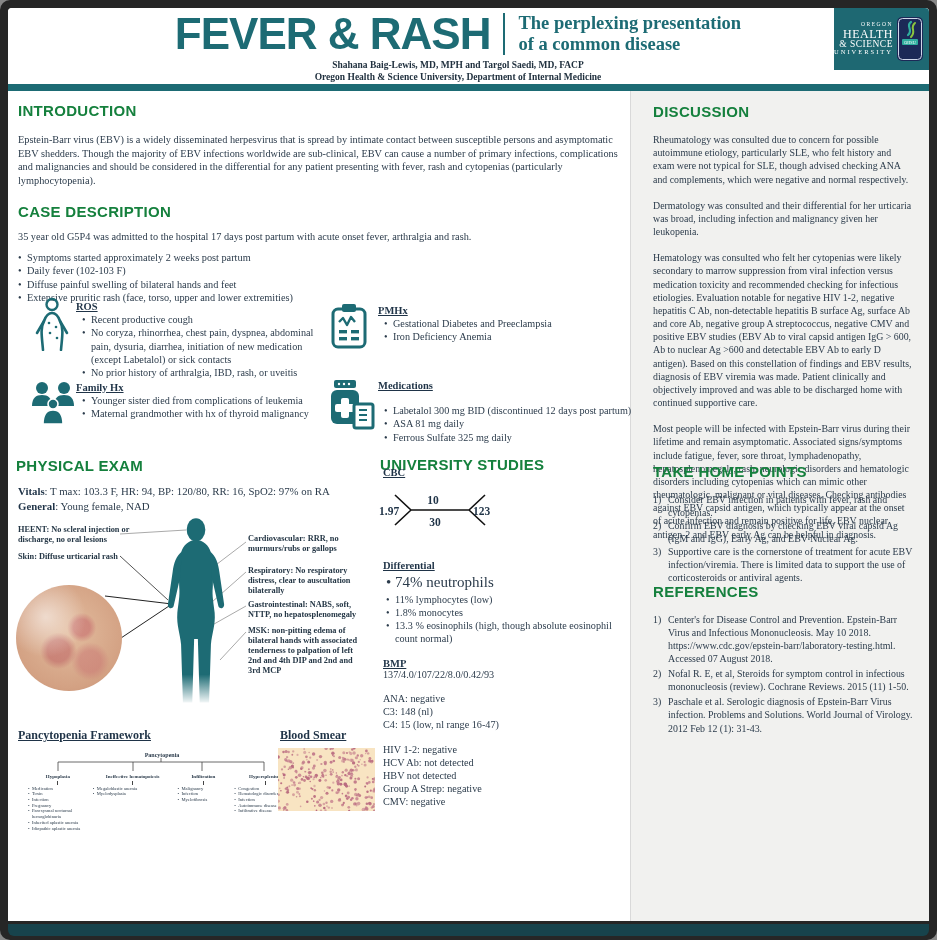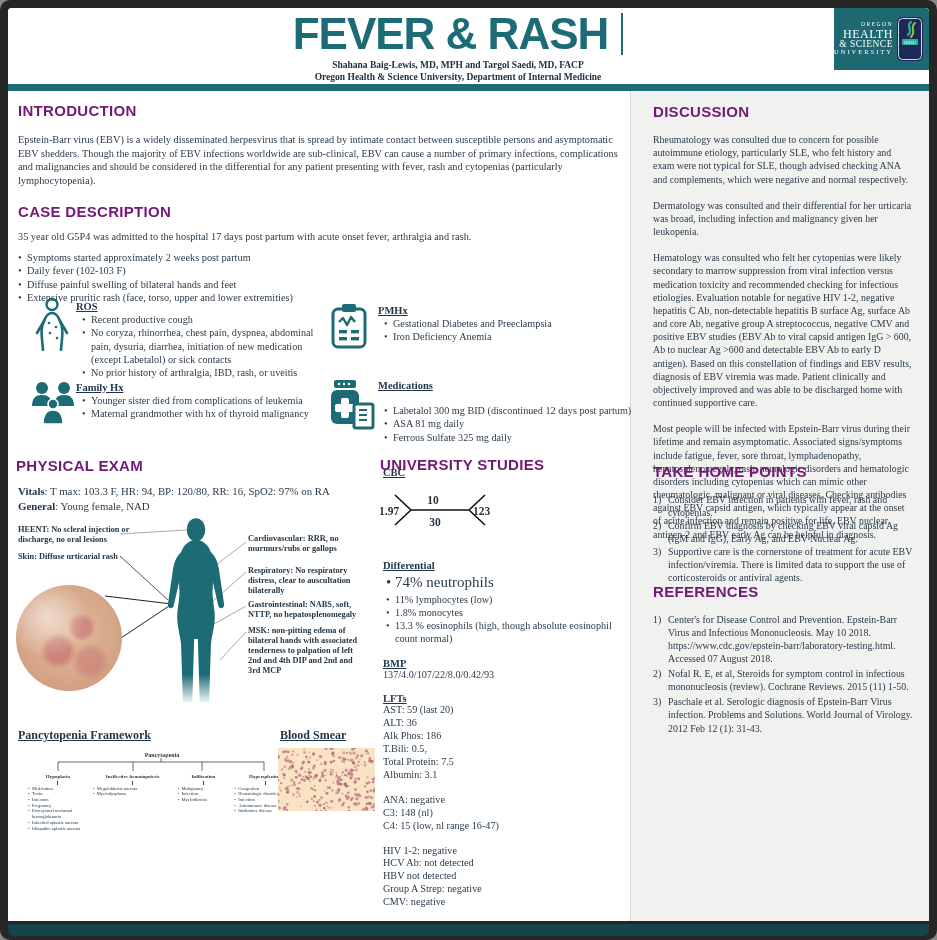--- a/index.html
+++ b/index.html
@@ -27,21 +27,21 @@
   .logo{position:absolute;right:0;top:0;width:95px;height:62px;background:#1e6872;display:flex;align-items:center;justify-content:flex-end;gap:4px;padding:4px 6px 4px 0}
   .logo-text{text-align:right;color:#fff;font-family:var(--serif);line-height:1}
   .lt1{font-size:5.5px;letter-spacing:1.5px}
   .lt2{font-size:12px;letter-spacing:.5px}
   .lt3{font-size:9.5px;letter-spacing:.5px}
   .lt4{font-size:6.5px;letter-spacing:2px}
   .shield{width:26px;height:44px;background:var(--navy);border-radius:5px;position:relative;flex:0 0 auto}
 
   
   .right-panel{position:absolute;left:622px;top:83px;width:299px;height:830px;background:var(--panel);border-left:1px solid #d9d9d9}
-  .sec-h{font-family:var(--sans);font-weight:bold;font-size:15px;color:#701a75;letter-spacing:.3px}
+  .sec-h{font-family:var(--sans);font-weight:bold;font-size:15px;color:#15803d;letter-spacing:.3px}
   .body-t{font-size:10.3px;line-height:1.33}
   .abs{position:absolute}
 
   ul.bl{list-style:none}
   ul.bl li{position:relative;padding-left:9px;font-size:10.3px;line-height:1.3}
   ul.bl li::before{content:"•";position:absolute;left:0;top:0}
 
   
   .hist-title{font-weight:bold;text-decoration:underline;font-size:10.5px;color:#1f3347}
   .hist-text ul.bl li{font-size:10.2px}
@@ -81,20 +81,24 @@
 </head>
 <body>
 
 <div class="frame" data-name="poster-frame">
   <div class="poster" data-name="poster">
 
     <div class="header" data-name="header">
       <div class="title-row" data-name="title-row">
         <div class="main-title" data-name="poster-title">FEVER &amp; RASH</div>
         <div class="title-div" data-name="title-divider"></div>
+        <div class="subtitle" data-name="poster-subtitle">
+          <div data-name="subtitle-line1">The perplexing presentation</div>
+          <div data-name="subtitle-line2">of a common disease</div>
+        </div>
       </div>
       <div class="authors" data-name="authors">Shahana Baig-Lewis, MD, MPH and Targol Saedi, MD, FACP</div>
       <div class="affil" data-name="affiliation">Oregon Health &amp; Science University, Department of Internal Medicine</div>
 
       <div class="logo" data-name="ohsu-logo">
         <div class="logo-text" data-name="ohsu-logo-text">
           <div class="lt1" data-name="logo-line-oregon">OREGON</div>
           <div class="lt2" data-name="logo-line-health">HEALTH</div>
           <div class="lt3" data-name="logo-line-science">&amp; SCIENCE</div>
           <div class="lt4" data-name="logo-line-university">UNIVERSITY</div>
@@ -640,29 +644,20 @@
           <li style="font-size:10.2px" data-name="diff-item">1.8% monocytes</li>
           <li style="font-size:10.2px" data-name="diff-item">13.3 % eosinophils (high, though absolute eosinophil count normal)</li>
         </ul>
       </div>
 
       <div class="lab-block">
         <div class="lab-sub" data-name="bmp-label">BMP</div>
         <div class="lab-line" data-name="bmp-value">137/4.0/107/22/8.0/0.42/93</div>
       </div>
 
-      <div class="lab-block">
-        <div class="lab-sub" data-name="lft-label">LFTs</div>
-        <div class="lab-line" data-name="lft-line">AST: 59 (last 20)</div>
-        <div class="lab-line" data-name="lft-line">ALT: 36</div>
-        <div class="lab-line" data-name="lft-line">Alk Phos: 186</div>
-        <div class="lab-line" data-name="lft-line">T.Bili: 0.5,</div>
-        <div class="lab-line" data-name="lft-line">Total Protein: 7.5</div>
-        <div class="lab-line" data-name="lft-line">Albumin: 3.1</div>
-      </div>
 
       <div class="lab-block">
         <div class="lab-line" data-name="immunology-line">ANA: negative</div>
         <div class="lab-line" data-name="immunology-line">C3: 148 (nl)</div>
         <div class="lab-line" data-name="immunology-line">C4: 15 (low, nl range 16-47)</div>
       </div>
 
       <div class="lab-block">
         <div class="lab-line" data-name="infectious-line">HIV 1-2: negative</div>
         <div class="lab-line" data-name="infectious-line">HCV Ab: not detected</div>

